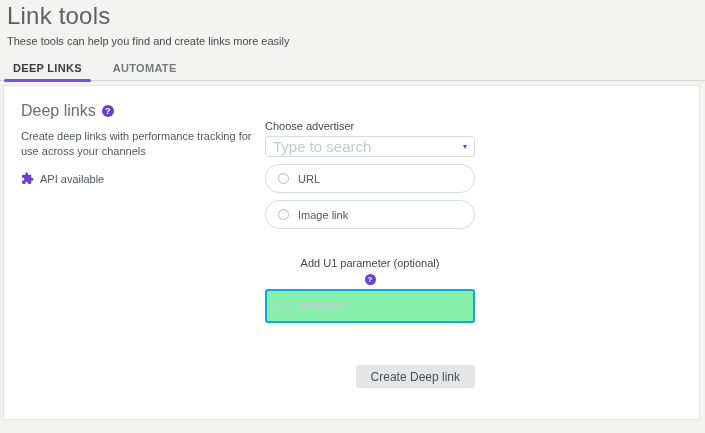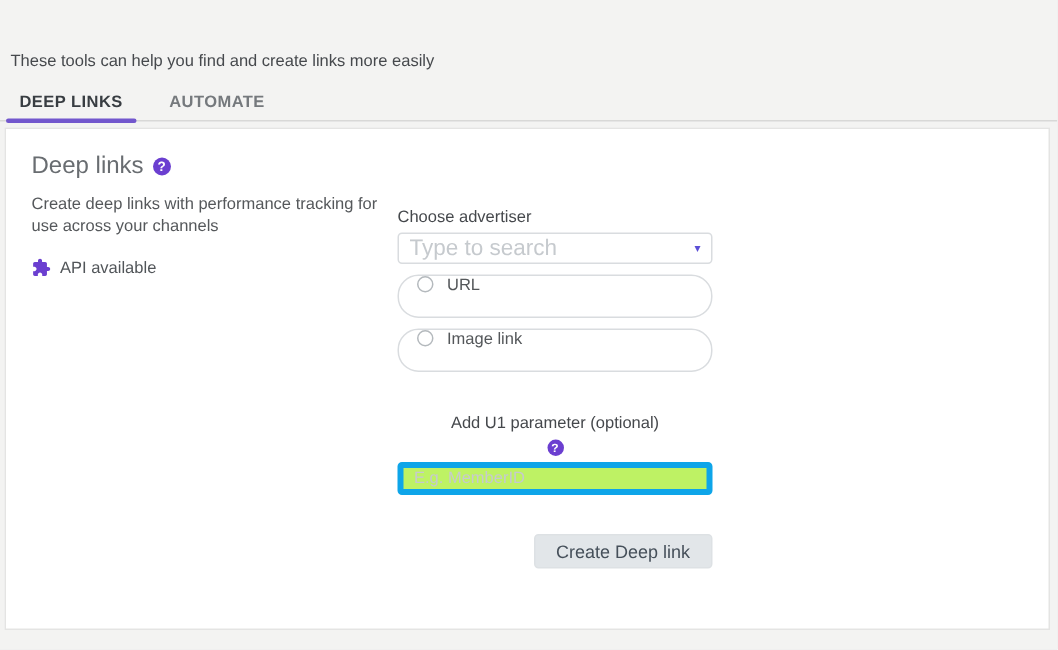--- a/index.html
+++ b/index.html
@@ -59,65 +59,66 @@
     margin-top:13px; display:flex; align-items:center; gap:6px;
     font-size:11px; color:#515559;
   }
   .api-row svg { display:block; }
   
   .right-col { position:absolute; left:261px; top:0; width:210px; }
   .field-label {
     font-size:11px; color:#45484c; line-height:12px;
     display:flex; align-items:center; gap:5px;
   }
-  .lbl-advertiser { margin-top:53px;text-align:right; }
+  .lbl-advertiser { margin-top:34px;text-align:right; }
   .lbl-format { margin-top:26px; }
   .lbl-u1 { margin-top:28px;flex-direction:column; }
   .lbl-u1 .help-badge { width:11px; height:11px; font-size:8px; }
   .select-box {
     margin-top:4px; position:relative; width:210px; height:21px;
     background:#fff; border:1px solid #d9dcdf; border-radius:3px;
   }
   .select-box input {
     width:100%; height:100%; border:none; outline:none; background:transparent;
     font-family:inherit; font-size:15px; color:#55585b; padding:0 18px 0 7px;
   }
   .select-box input::placeholder, .text-input::placeholder { color:#c6cace; opacity:1; }
   .select-caret {
     position:absolute; right:7px; top:6px; font-size:8px; color:#5b4fd6;
     line-height:8px; pointer-events:none;
   }
   .option-box {
     margin-top:7px; width:210px; height:29px;
     background:#fff; border:1px solid #d9dcdf; border-radius:14px;
-    display:flex; align-items:flex-start; padding-left:12px; gap:9px; cursor:pointer;
+    display:flex; align-items:center; padding-left:12px; gap:9px; cursor:pointer;
   }
   .option-box:first-of-type { margin-top:4px; }
   .radio-dot {
     width:11px; height:11px; border-radius:50%;
     border:1px solid #b4b9bd; background:#fff; flex:0 0 auto;
   }
   .option-label { font-size:11px; color:#54575a; }
   .text-input {
-    margin-top:4px; width:210px; height:22px;
-    border:4px solid #0ea5e9; border-radius:3px; background:#bef264;
+    margin-top:4px; width:210px; height:34px;
+    border:2px solid #0ea5e9; border-radius:3px; background:#86efac;
     font-family:inherit; font-size:11px; color:#55585b; padding:0 7px; outline:none;
   }
-  .submit-row { margin-top:26px; display:flex; justify-content:flex-end; }
+  .submit-row { margin-top:42px; display:flex; justify-content:flex-end; }
   .submit-btn {
     height:23px; padding:0 14px; background:#e2e6e9; border:1px solid #dde1e4;
     border-radius:3px; font-family:inherit; font-size:12px; color:#46505a;
     cursor:pointer;
   }
 </style>
 </head>
 <body>
 
 <div class="page">
 
+  <div class="page-title">Link tools</div>
   <div class="page-subtitle">These tools can help you find and create links more easily</div>
 
   <div class="tabbar">
     <div class="tab active">
       <span>DEEP LINKS</span>
     </div>
     <div class="tab">
       <span>AUTOMATE</span>
     </div>
   </div>

